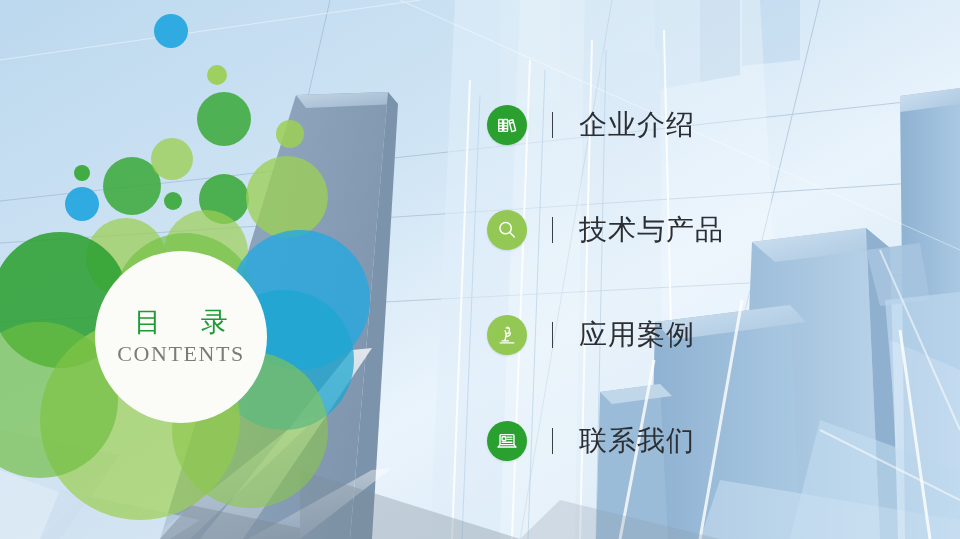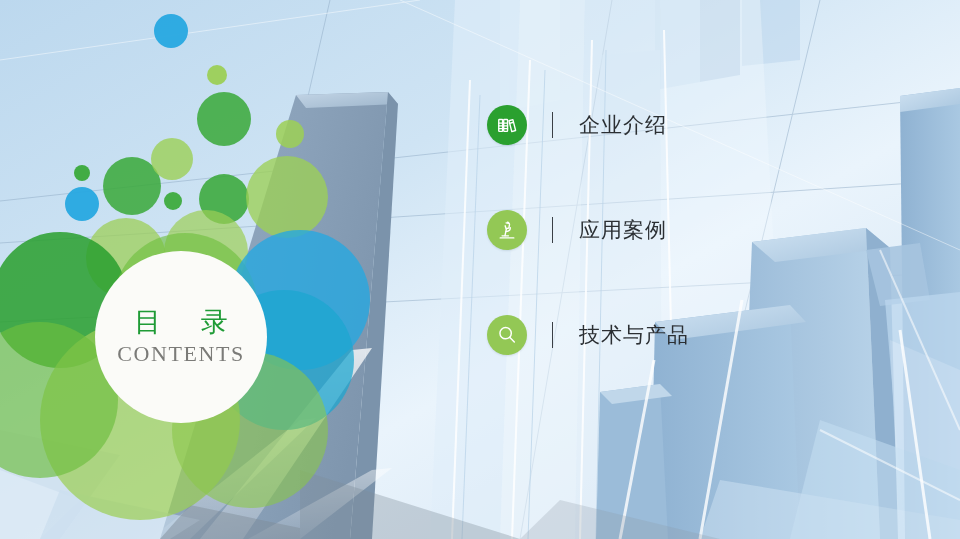--- a/index.html
+++ b/index.html
@@ -71,21 +71,21 @@
   }
   .icon-circle svg{display:block;}
   .divider{
     width:1px;height:26px;
     background:#3a3f45;
     margin-left:25px;
     flex:0 0 1px;
   }
   .menu-label{
     margin-left:26px;
-    font-size:21px;
+    font-size:28px;
     color:#2b2f33;
     letter-spacing:1px;
     white-space:nowrap;
     font-family:"Liberation Sans","DejaVu Sans",sans-serif;
   }
 </style>
 </head>
 <body>
 
 <div class="slide">
@@ -280,40 +280,55 @@
           <path d="M14.2 7.4 L18.4 6.2 L21.4 18 L17.2 19.2 Z"></path>
           <line x1="14.9" y1="10.2" x2="19" y2="9"></line>
         </svg>
       </span>
       <span class="divider"></span>
       <span class="menu-label">企业介绍</span>
     </div>
 
     <div class="menu-item">
       <span class="icon-circle" style="background:#93c855;">
+        <svg width="22" height="22" viewBox="0 0 24 24" fill="none" stroke="#ffffff" stroke-width="1.6" stroke-linecap="round">
+          <circle cx="10.5" cy="10" r="6.2"></circle>
+          <line x1="15.2" y1="14.6" x2="20" y2="19.6"></line>
+        </svg>
+      </span>
+      <span class="divider"></span>
+      <span class="menu-label">技术与产品</span>
+    </div>
+
+    <div class="menu-item">
+      <span class="icon-circle" style="background:#93c855;">
         <svg width="22" height="22" viewBox="0 0 24 24" fill="none" stroke="#ffffff" stroke-width="1.5" stroke-linecap="round" stroke-linejoin="round">
           <path d="M12.5 3.6 a2.4 2.4 0 0 1 2.2 2.6 l-0.6 3.4"></path>
           <path d="M11 4.2 l2.6 0.6"></path>
           <path d="M13.6 10 l-2.6 0.6 -1 -3.2"></path>
           <path d="M11 13.6 c2.8 0 4.6 -1.6 4.6 -4"></path>
           <line x1="11.3" y1="10.8" x2="9.8" y2="18.2"></line>
           <line x1="6.6" y1="18.4" x2="13.6" y2="18.4"></line>
           <line x1="4.6" y1="20.6" x2="19.4" y2="20.6"></line>
         </svg>
       </span>
       <span class="divider"></span>
       <span class="menu-label">应用案例</span>
     </div>
 
     <div class="menu-item">
-      <span class="icon-circle" style="background:#93c855;">
-        <svg width="22" height="22" viewBox="0 0 24 24" fill="none" stroke="#ffffff" stroke-width="1.6" stroke-linecap="round">
-          <circle cx="10.5" cy="10" r="6.2"></circle>
-          <line x1="15.2" y1="14.6" x2="20" y2="19.6"></line>
+      <span class="icon-circle" style="background:#2aa02f;">
+        <svg width="22" height="22" viewBox="0 0 24 24" fill="none" stroke="#ffffff" stroke-width="1.5" stroke-linecap="round" stroke-linejoin="round">
+          <rect x="4.4" y="5" width="15.2" height="11" rx="1"></rect>
+          <rect x="6.6" y="7.4" width="4" height="4" rx="0.5"></rect>
+          <line x1="12" y1="7.8" x2="17.4" y2="7.8"></line>
+          <line x1="12" y1="10.2" x2="17.4" y2="10.2"></line>
+          <line x1="6.6" y1="13.4" x2="17.4" y2="13.4"></line>
+          <path d="M2.4 18.6 L21.6 18.6"></path>
+          <path d="M4.4 16 L2.4 18.6 M19.6 16 L21.6 18.6"></path>
         </svg>
       </span>
       <span class="divider"></span>
-      <span class="menu-label">技术与产品</span>
+      <span class="menu-label">联系我们</span>
     </div>
-
 
   </div>
 </div>
 
 </body></html>

